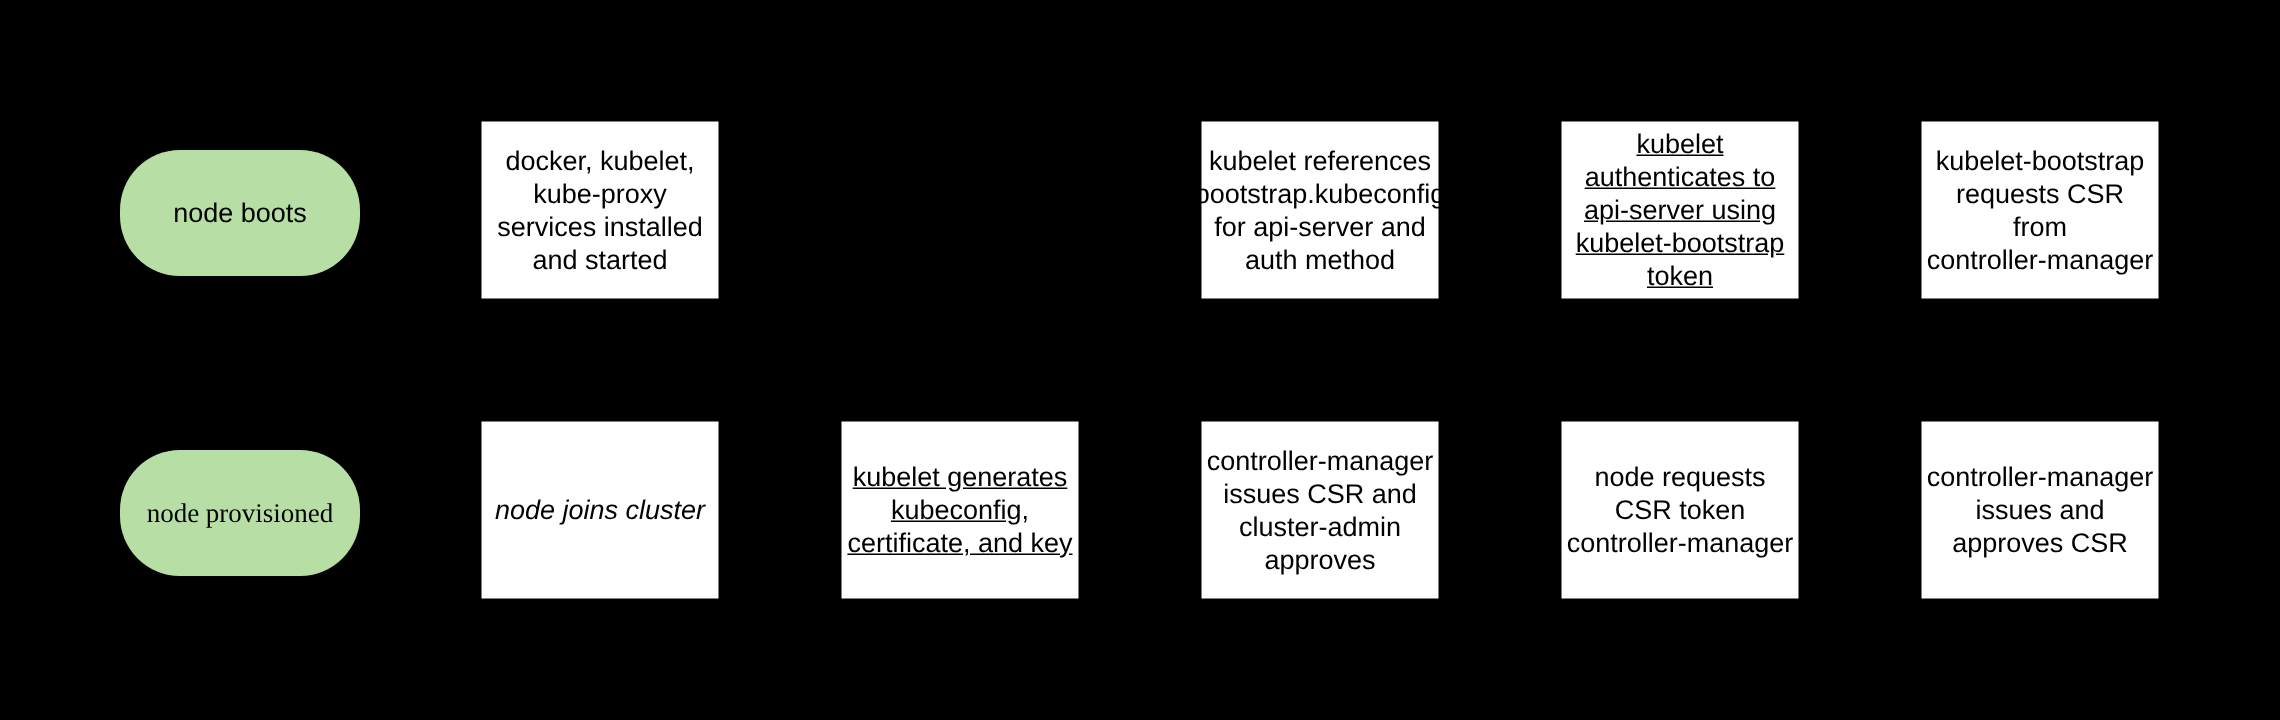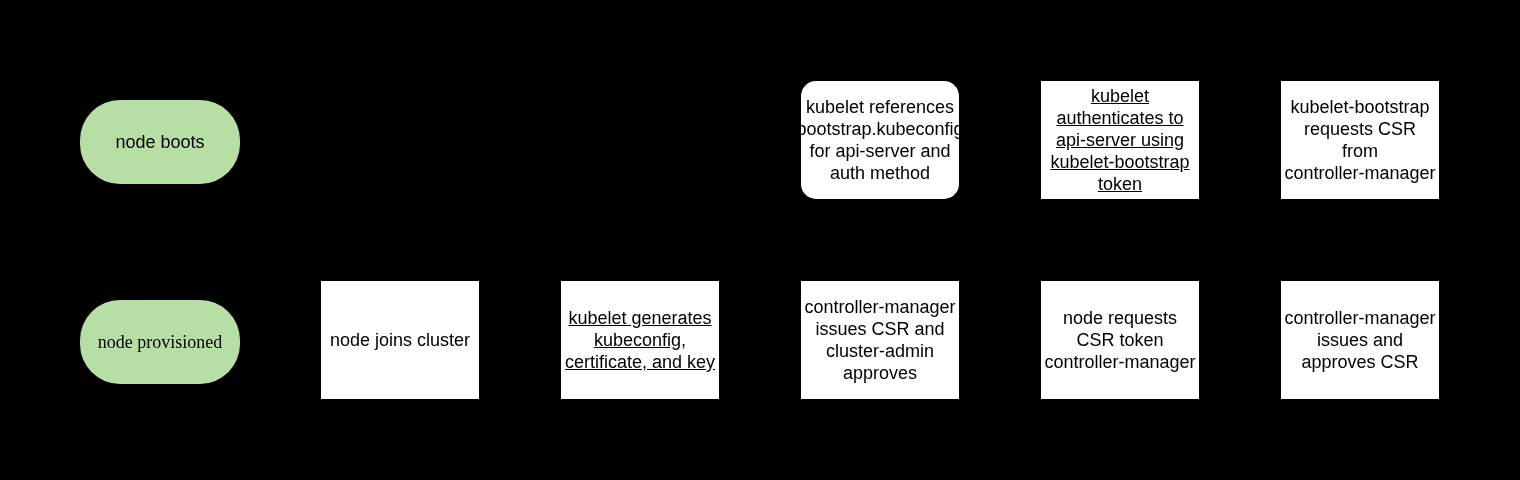--- a/index.html
+++ b/index.html
@@ -40,38 +40,42 @@
   .decision {
     width: 156px;
     height: 116px;
     background: #b3daf0;
     clip-path: polygon(50% 0%, 100% 50%, 50% 100%, 0% 50%);
   }
   
   #n-node-boots            { left: 80px;   top: 100px; }
   #n-services-installed    { left: 321px;  top: 81px; }
   #n-kubeconfig            { left: 562px;  top: 81px; }
-  #n-kubelet-references    { left: 801px;  top: 81px; border-radius: 15px; }
+  #n-kubelet-references    { left: 801px;  top: 81px; }
   #n-kubelet-authenticates { left: 1041px; top: 81px; text-decoration: underline; }
   #n-bootstrap-requests    { left: 1281px; top: 81px; }
   
   #n-node-provisioned      { left: 80px;   top: 300px; font-family: Liberation Serif, serif; }
-  #n-node-joins-cluster    { left: 321px;  top: 281px; }
+  #n-node-joins-cluster    { left: 321px;  top: 281px; font-style: italic; }
   #n-kubelet-generates     { left: 561px;  top: 281px; text-decoration: underline; }
   #n-cm-issues-admin       { left: 801px;  top: 281px; }
   #n-node-requests-csr     { left: 1041px; top: 281px; }
   #n-cm-issues-approves    { left: 1281px; top: 281px; }
 </style>
 </head>
 <body>
 
 <div class="canvas">
 
   <div class="node terminator" id="n-node-boots">node boots</div>
 
+  <div class="node process" id="n-services-installed">docker, kubelet,
+kube-proxy
+services installed
+and started</div>
 
 
   <div class="node process" id="n-kubelet-references">kubelet references
 bootstrap.kubeconfig
 for api-server and
 auth method</div>
 
   <div class="node process" id="n-kubelet-authenticates">kubelet
 authenticates to
 api-server using

